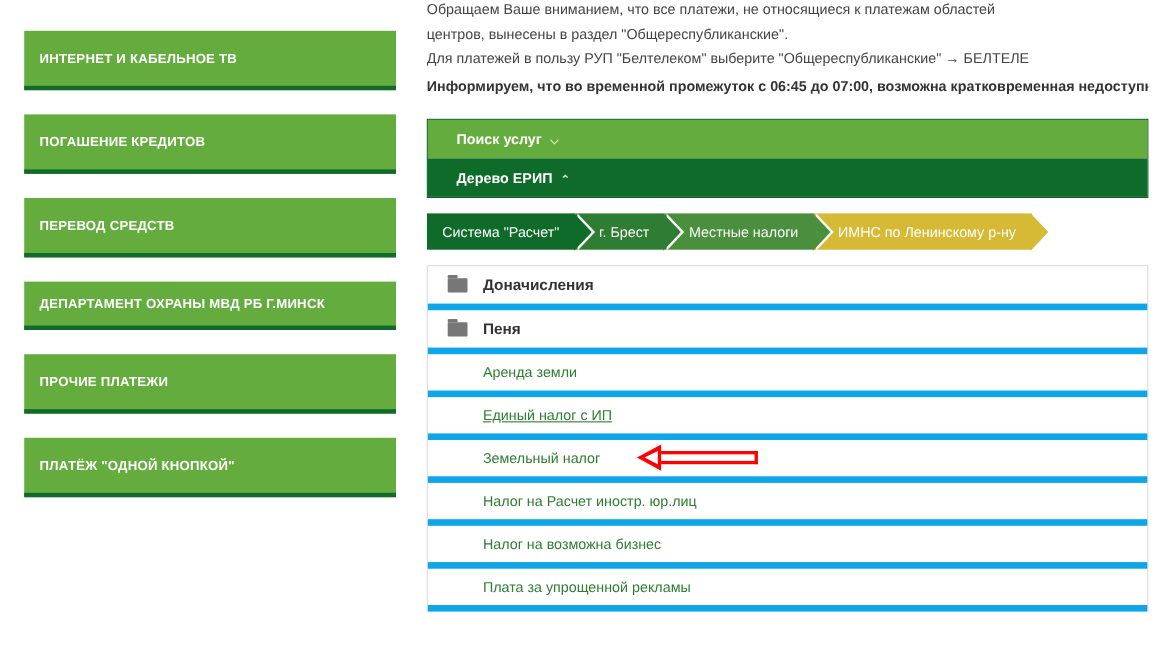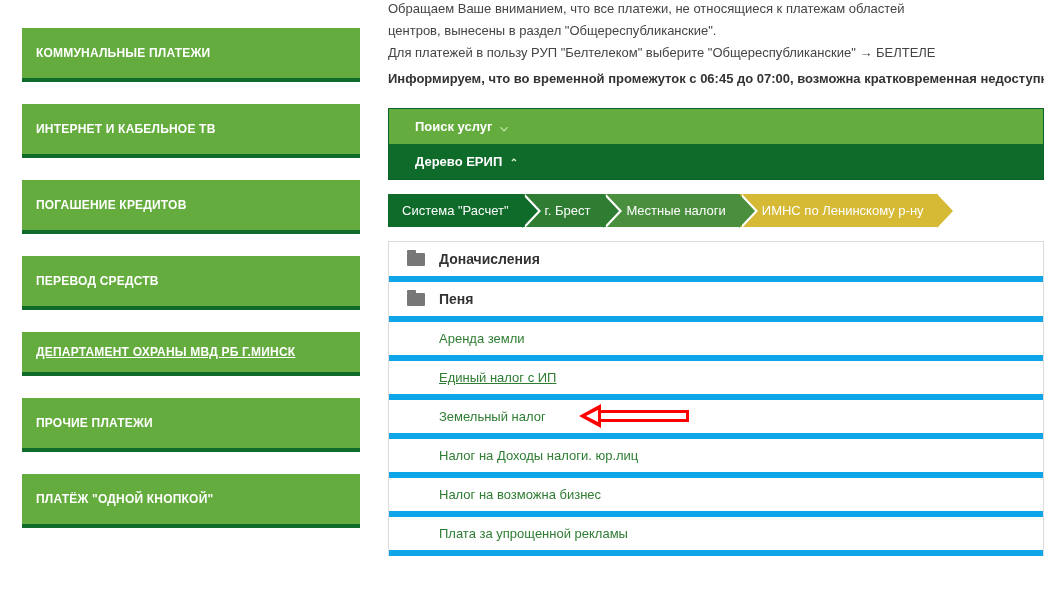--- a/index.html
+++ b/index.html
@@ -28,21 +28,20 @@
     font-size: 12px;
     padding: 18px 14px;
     margin-bottom: 22px;
     border-bottom: 4px solid #0f6b2a;
     letter-spacing: 0.2px;
     cursor: pointer;
   }
   .side-item.two-line {
     padding: 12px 14px;
     line-height: 1.35;
-    text-decoration: underline;
   }
 
   
   .content {
     flex: 1;
     padding-right: 8px;
     padding-left: 8px;
     min-width: 0;
   }
   .notice {
@@ -204,21 +203,20 @@
   }
 
 </style>
 </head>
 <body>
 
 <div class="page">
 
   <div class="sidebar">
     <div style="height:28px"></div>
-    <div class="side-item"><span>КОММУНАЛЬНЫЕ ПЛАТЕЖИ</span></div>
     <div class="side-item"><span>ИНТЕРНЕТ И КАБЕЛЬНОЕ ТВ</span></div>
     <div class="side-item"><span>ПОГАШЕНИЕ КРЕДИТОВ</span></div>
     <div class="side-item"><span>ПЕРЕВОД СРЕДСТВ</span></div>
     <div class="side-item two-line"><span>ДЕПАРТАМЕНТ ОХРАНЫ МВД РБ Г.МИНСК</span></div>
     <div class="side-item"><span>ПРОЧИЕ ПЛАТЕЖИ</span></div>
     <div class="side-item"><span>ПЛАТЁЖ "ОДНОЙ КНОПКОЙ"</span></div>
   </div>
 
   <div class="content">
 
@@ -262,21 +260,21 @@
           <span>Единый налог с ИП</span>
         </div>
       <div class="tree-row leaf">
         <span>Земельный налог</span>
         <div class="anno-arrow" style="left:190px; width:110px; top:7px;">
           <div class="head"></div>
             <div class="shaft"></div>
         </div>
       </div>
       <div class="tree-row leaf">
-          <span>Налог на Доходы налоги. юр.лиц</span>
+          <span>Налог на Расчет иностр. юр.лиц</span>
         </div>
       <div class="tree-row leaf">
           <span>Налог на возможна бизнес</span>
         </div>
       <div class="tree-row leaf">
           <span>Плата за упрощенной рекламы</span>
         </div>
     </div>
 
   </div>

